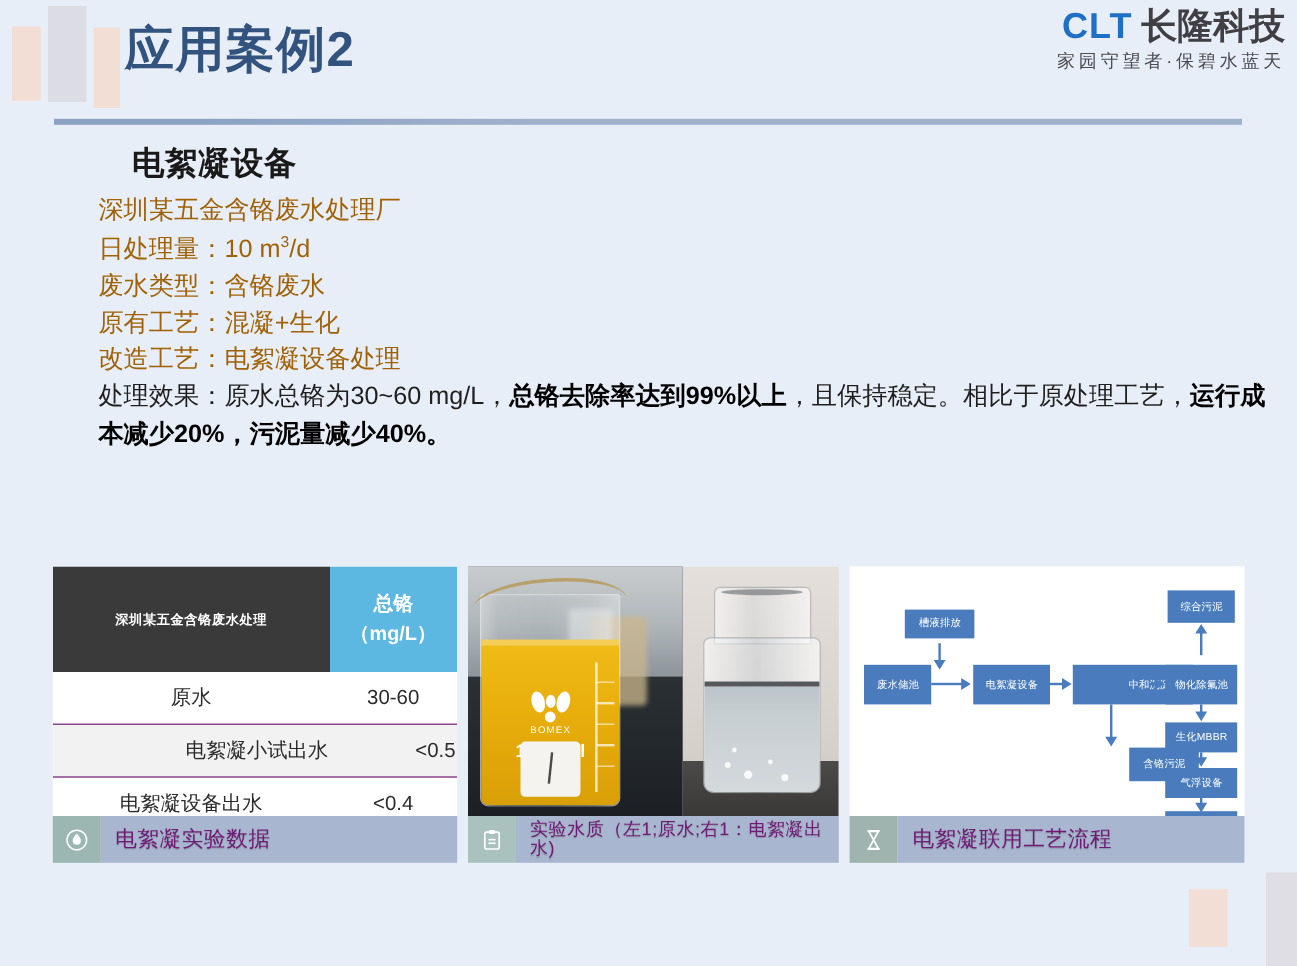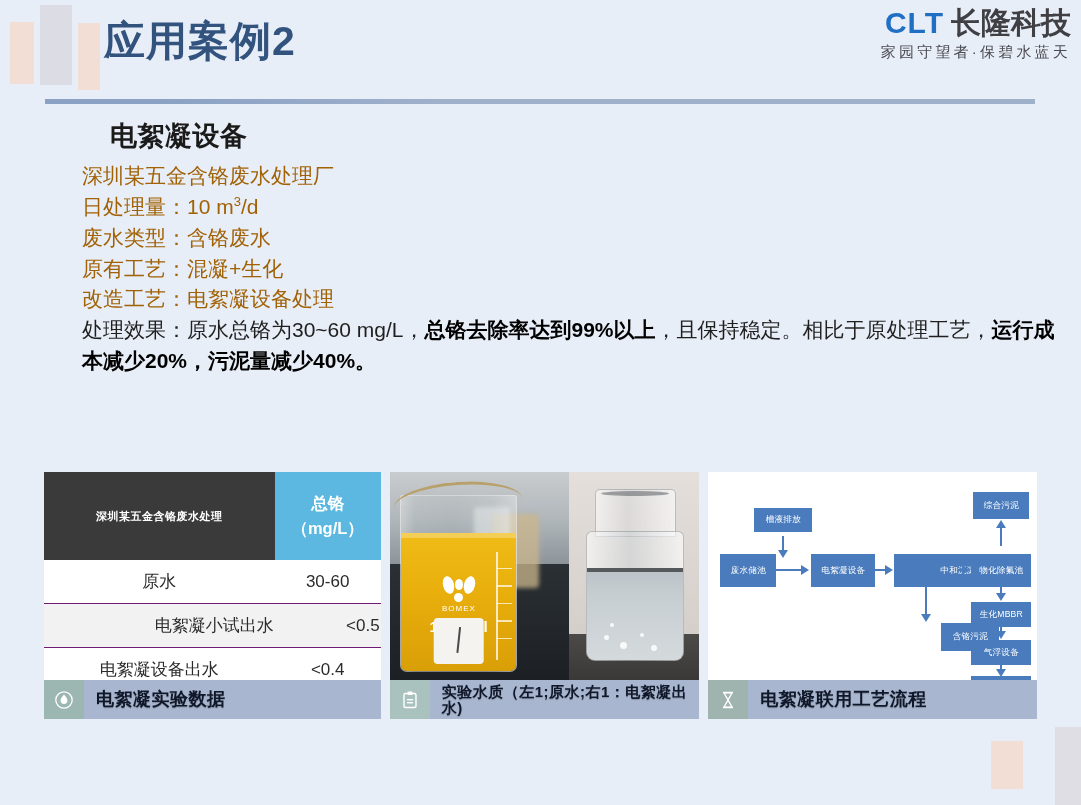--- a/index.html
+++ b/index.html
@@ -313,23 +313,23 @@
     display: flex; align-items: center; justify-content: center;
     color: #fff;
   }
   .cap2 .caption-icon { background: #a9c2bd; }
   .cap3 .caption-icon { background: #9fb4ae; }
   .caption-text {
     flex: 1;
     background: #a8b6cf;
     display: flex; align-items: center;
     padding-left: 12px;
-    color: #0f172a;
+    color: #701a75;
     font-size: 18px;
-    font-weight: bold;
+    font-weight: normal;
     letter-spacing: .5px;
     line-height: 1.05;
     text-shadow: 0 1px 1px rgba(80,80,90,.35);
   }
   .cap2 .caption-text { font-size: 15px; padding-right: 4px; }
 </style>
 </head>
 <body>
 
 <div class="deco-bar deco-bar-1"></div>

